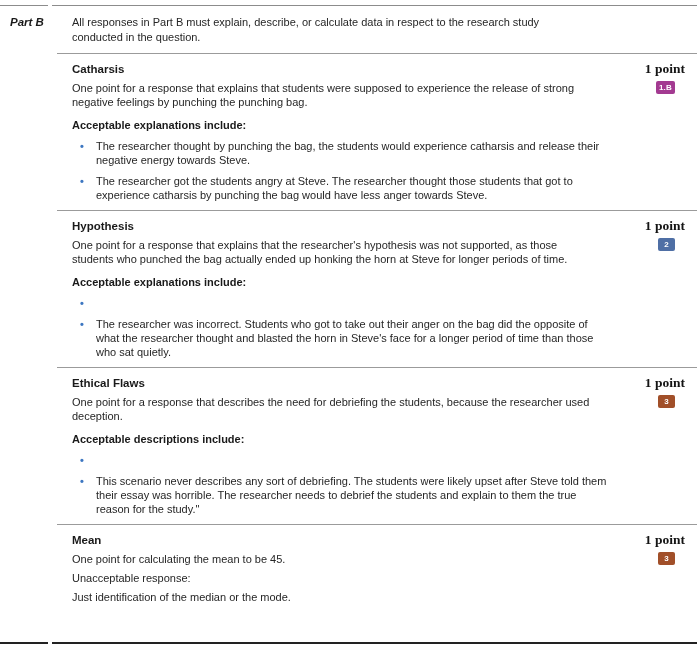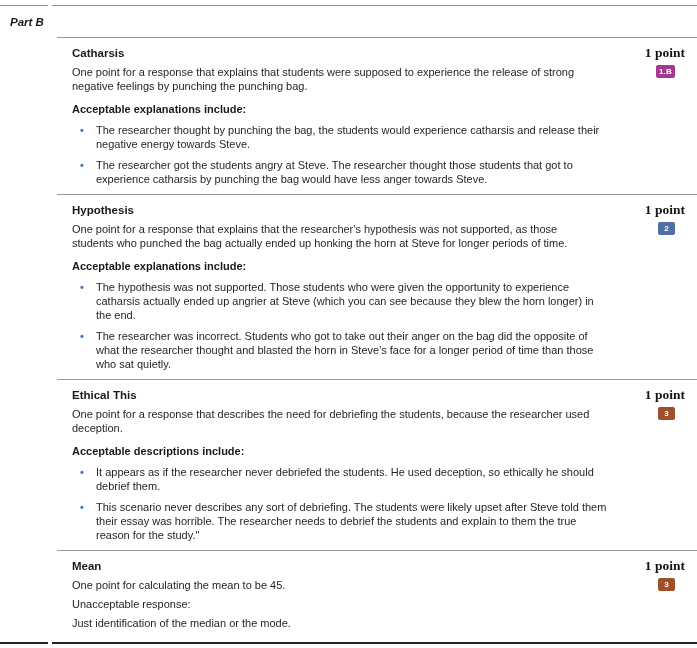--- a/index.html
+++ b/index.html
@@ -51,20 +51,21 @@
 
 <div class="page">
 
   <div class="rule-row top">
     <div class="rule-seg left"></div>
     <div class="rule-seg right"></div>
   </div>
 
   <div class="partb-row">
     <div class="part-label">Part B</div>
+    <div class="part-intro">All responses in Part B must explain, describe, or calculate data in respect to the research study conducted in the question.</div>
   </div>
 
   <div class="content">
     <div class="divider"></div>
 
     <section class="rubric-section">
       <div class="sec-head">
         <span class="sec-title">Catharsis</span>
         <span class="points">1 point</span>
       </div>
@@ -88,42 +89,40 @@
       <div class="sec-head">
         <span class="sec-title">Hypothesis</span>
         <span class="points">1 point</span>
       </div>
       <span class="badge" style="background: rgb(79, 111, 165);">2</span>
       <p class="desc">One point for a response that explains that the researcher's hypothesis was not supported, as those students who punched the bag actually ended up honking the horn at Steve for longer periods of time.</p>
       <p class="list-head">Acceptable explanations include:</p>
       <ul class="bullets">
         <li>
           <span class="dot" style="color: rgb(60, 118, 193);"></span>
-          <span class="bullet-text">The hypothesis was not supported. Those students who were given the opportunity to experience catharsis actually ended up angrier at Steve (which you can see because they blew the horn longer) in the end.</span>
         </li>
         <li>
           <span class="dot" style="color: rgb(60, 118, 193);"></span>
           <span class="bullet-text">The researcher was incorrect. Students who got to take out their anger on the bag did the opposite of what the researcher thought and blasted the horn in Steve's face for a longer period of time than those who sat quietly.</span>
         </li>
       </ul>
     </section>
     <div class="divider"></div>
 
     <section class="rubric-section">
       <div class="sec-head">
-        <span class="sec-title">Ethical This</span>
+        <span class="sec-title">Ethical Flaws</span>
         <span class="points">1 point</span>
       </div>
       <span class="badge" style="background: rgb(161, 79, 41);">3</span>
       <p class="desc">One point for a response that describes the need for debriefing the students, because the researcher used deception.</p>
       <p class="list-head">Acceptable descriptions include:</p>
       <ul class="bullets">
         <li>
           <span class="dot" style="color: rgb(60, 118, 193);"></span>
-          <span class="bullet-text">It appears as if the researcher never debriefed the students. He used deception, so ethically he should debrief them.</span>
         </li>
         <li>
           <span class="dot" style="color: rgb(60, 118, 193);"></span>
           <span class="bullet-text">This scenario never describes any sort of debriefing. The students were likely upset after Steve told them their essay was horrible. The researcher needs to debrief the students and explain to them the true reason for the study."</span>
         </li>
       </ul>
     </section>
     <div class="divider"></div>
 
     <section class="rubric-section">

